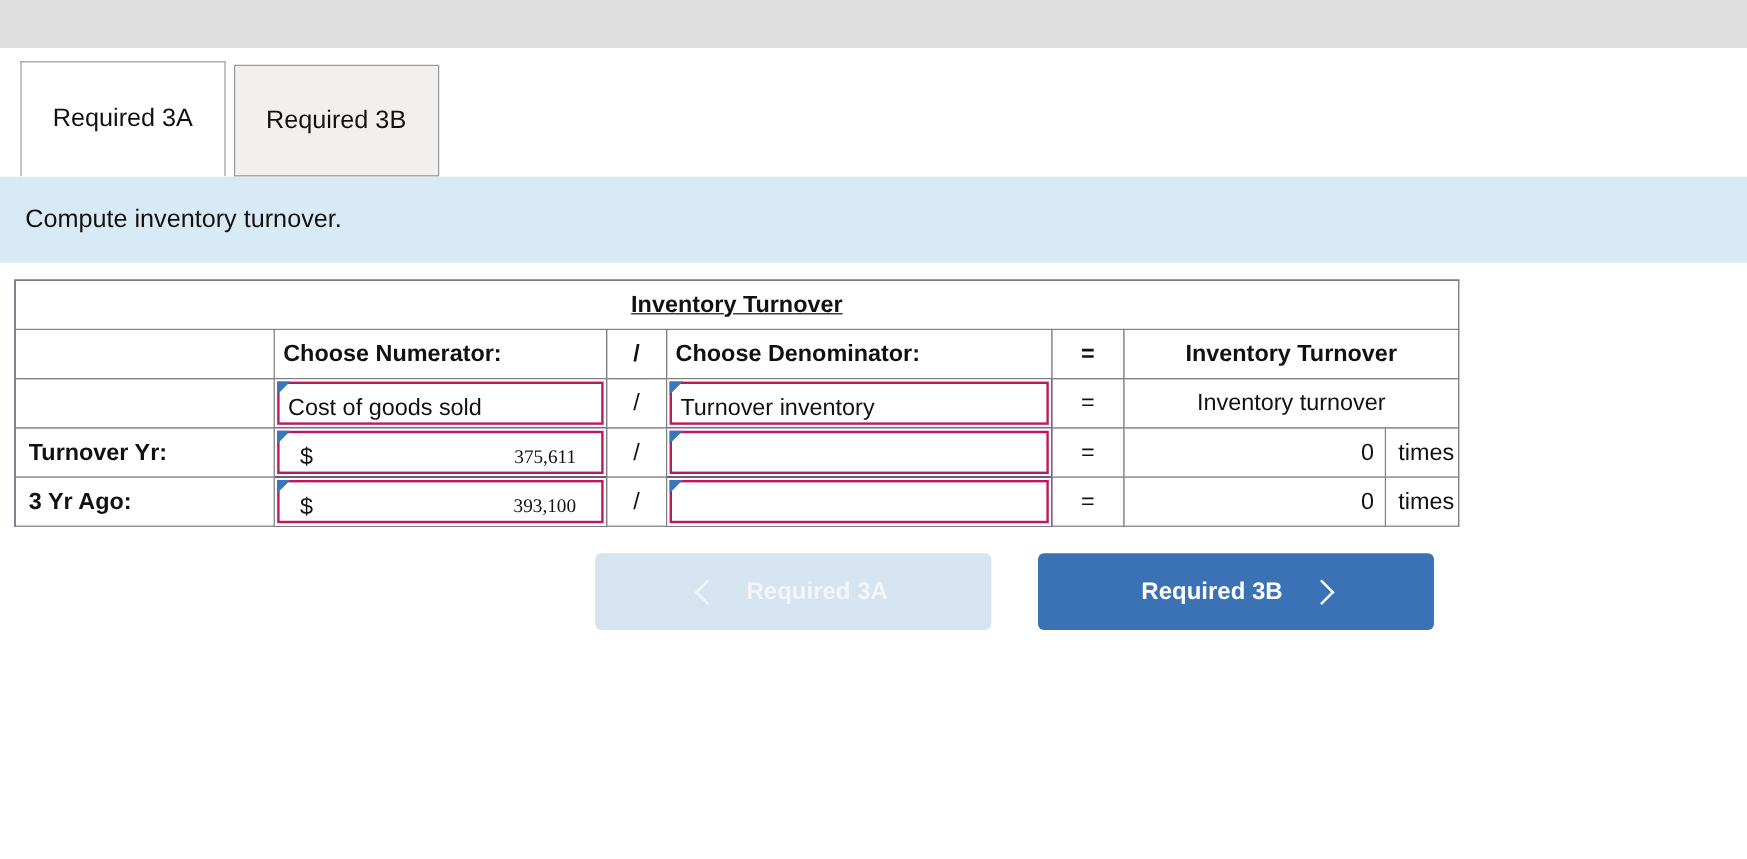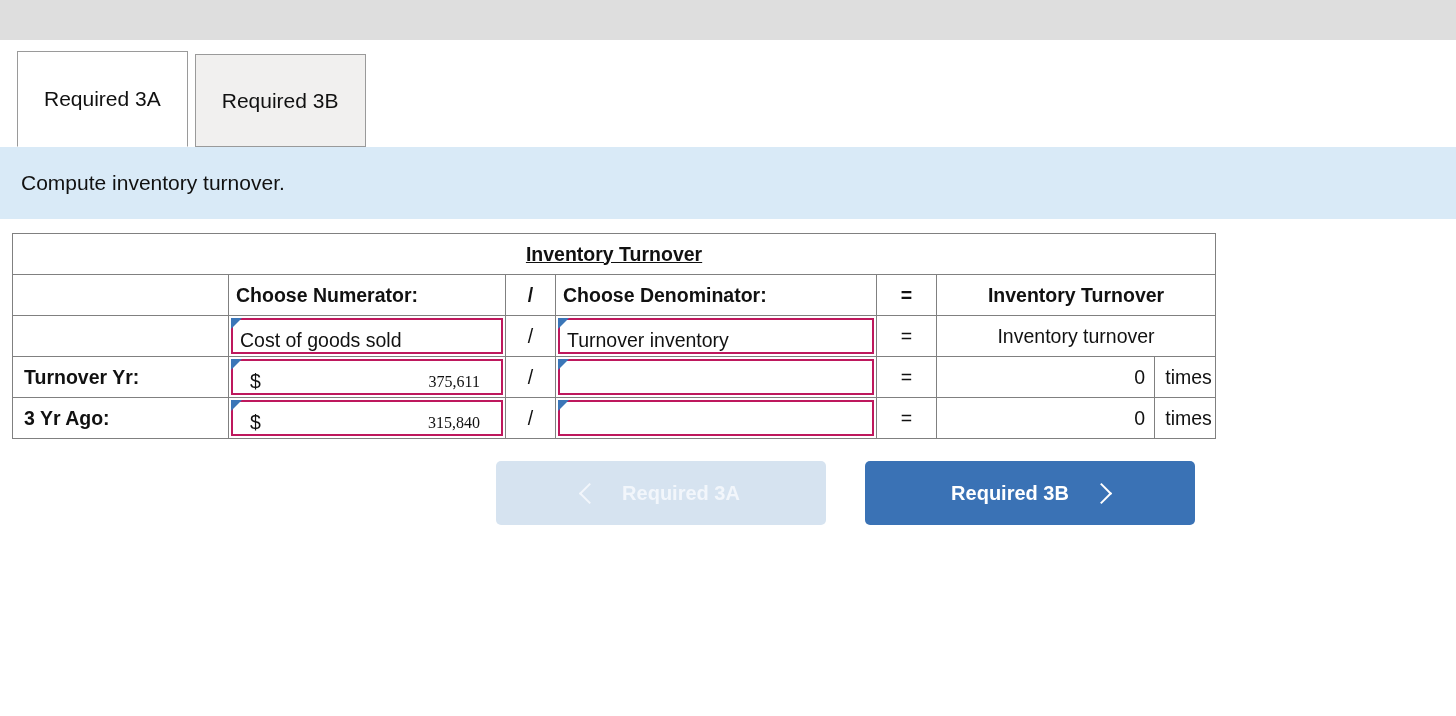--- a/index.html
+++ b/index.html
@@ -307,21 +307,21 @@
         <td class="num-cell">0</td>
         <td class="units-cell">times</td>
       </tr>
 
       <tr>
         <td class="row-label">3 Yr Ago:</td>
         <td class="dd">
           <div class="dd-box">
             <div class="money-row">
               <span class="money-sym">$</span>
-              <span class="money-val">315,840</span>
+              <span class="money-val">393,100</span>
             </div>
           </div>
           <span class="dd-marker"></span>
         </td>
         <td class="op">/</td>
         <td class="dd">
           <div class="dd-box">
             <span class="dd-text"></span>
           </div>
           <span class="dd-marker"></span>

